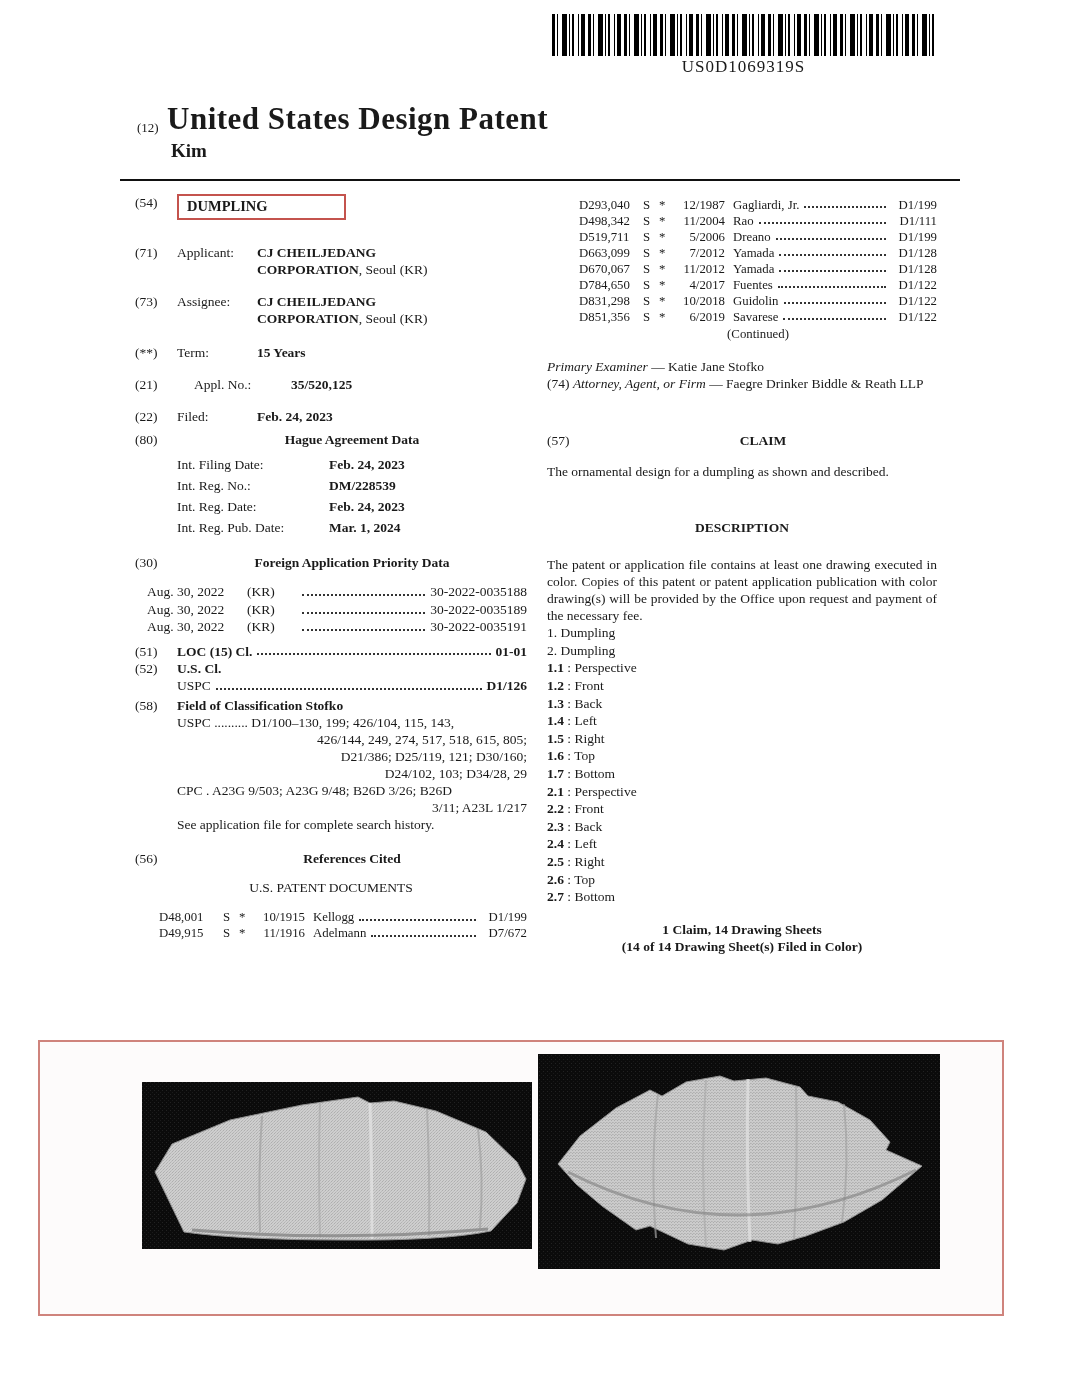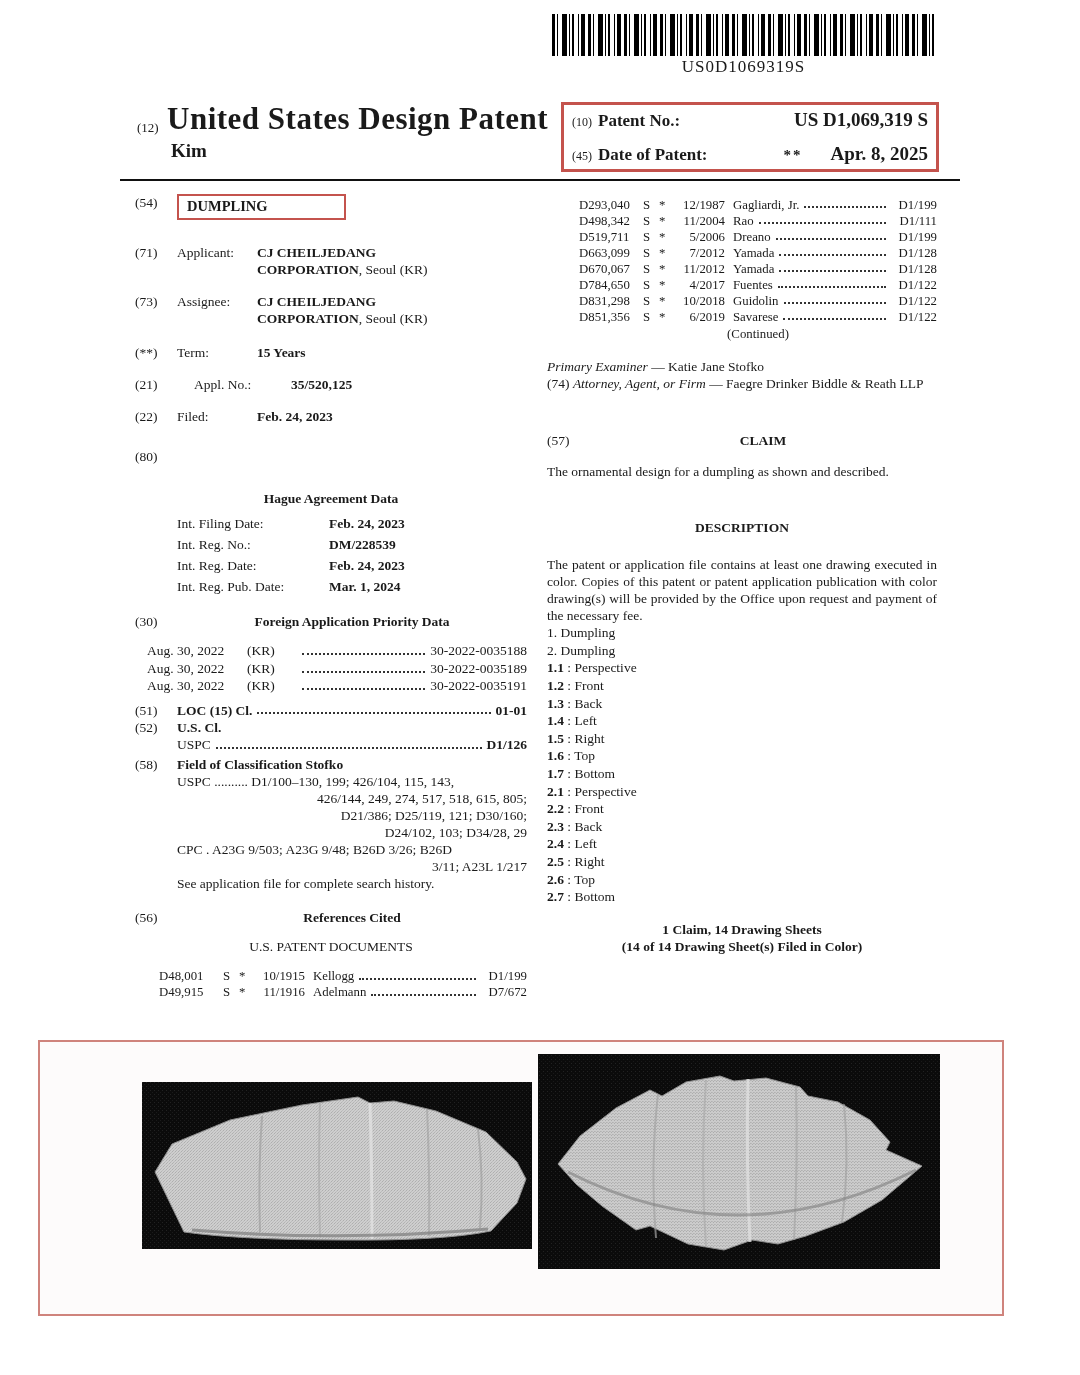--- a/index.html
+++ b/index.html
@@ -98,33 +98,20 @@
 
 <div class="page" style="--accent:#c4534d;">
 
   <div class="abs barcode"></div>
   <div class="abs barcode-text">US0D1069319S</div>
 
   <span class="abs kind-tag">(12)</span>
   <div class="abs main-title">United States Design Patent</div>
   <div class="abs surname">Kim</div>
 
-  <div class="abs hdr-box">
-    <div class="hdr-row">
-      <span class="tag">(10)</span>
-      <span class="lbl">Patent No.:</span>
-      <span class="val">US D1,069,319 S</span>
-    </div>
-    <div class="hdr-row">
-      <span class="tag">(45)</span>
-      <span class="lbl">Date of Patent:</span>
-      <span class="stars">**</span>
-      <span class="val2">Apr. 8, 2025</span>
-    </div>
-  </div>
 
   <div class="abs hrule"></div>
 
   <div class="abs col-left">
 
     <div class="row">
       <span class="tagc">(54)</span>
       <span class="title-box">DUMPLING</span>
     </div>
 
@@ -154,21 +141,21 @@
       <span style="flex:0 0 80px;">Appl. No.:</span>
       <b>35/520,125</b>
     </div>
 
     <div class="row" style="margin-top:15px;">
       <span class="tagc">(22)</span>
       <span style="flex:0 0 80px;">Filed:</span>
       <b>Feb. 24, 2023</b>
     </div>
 
-    <div class="row" style="margin-top:23px;flex-direction:column;">
+    <div class="row" style="margin-top:6px;">
       <span class="tagc">(80)</span>
       <span class="body sec-center">Hague Agreement Data</span>
     </div>
     <div style="margin:6px 0 0 42px; line-height:21px;">
       <div class="hague-row">
         <span class="hague-lbl">Int. Filing Date:</span>
         <b>Feb. 24, 2023</b>
       </div>
       <div class="hague-row">
         <span class="hague-lbl">Int. Reg. No.:</span>

